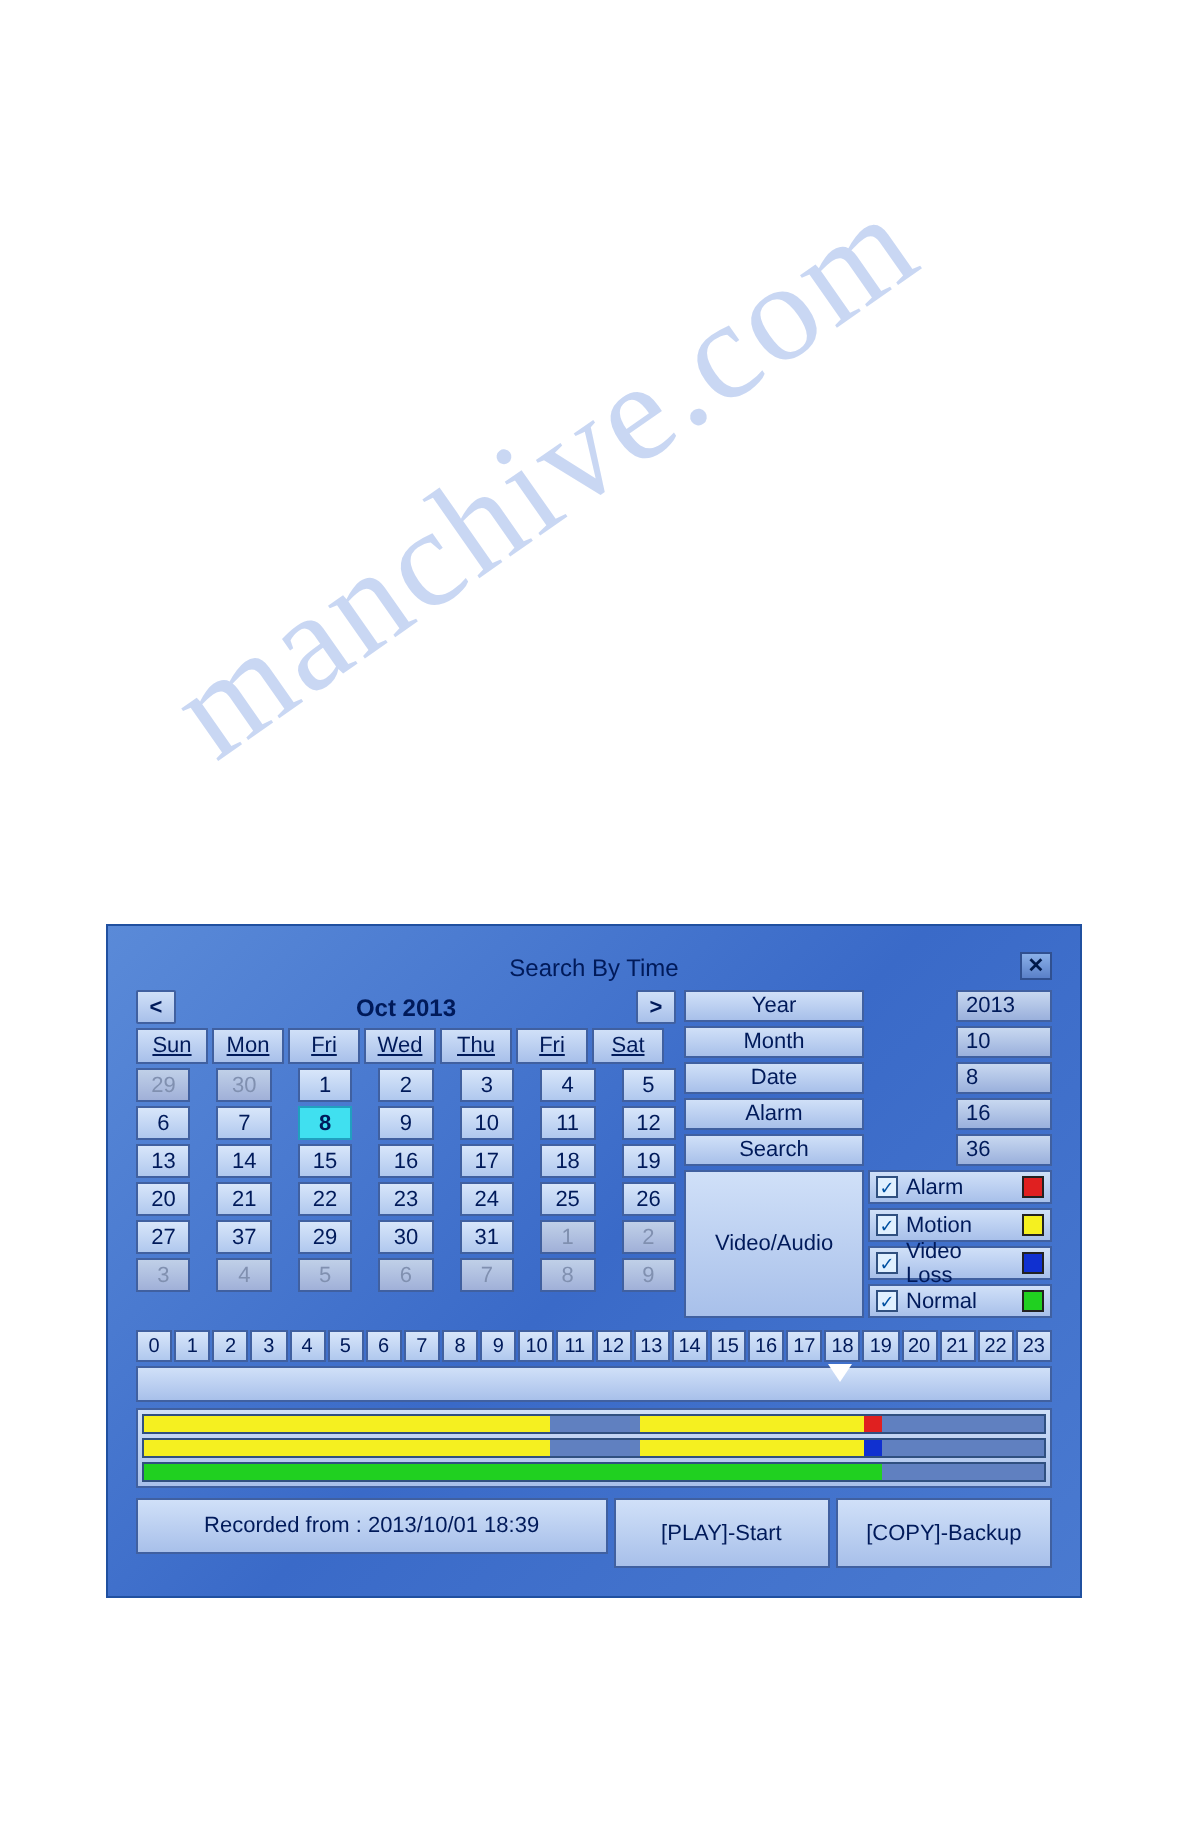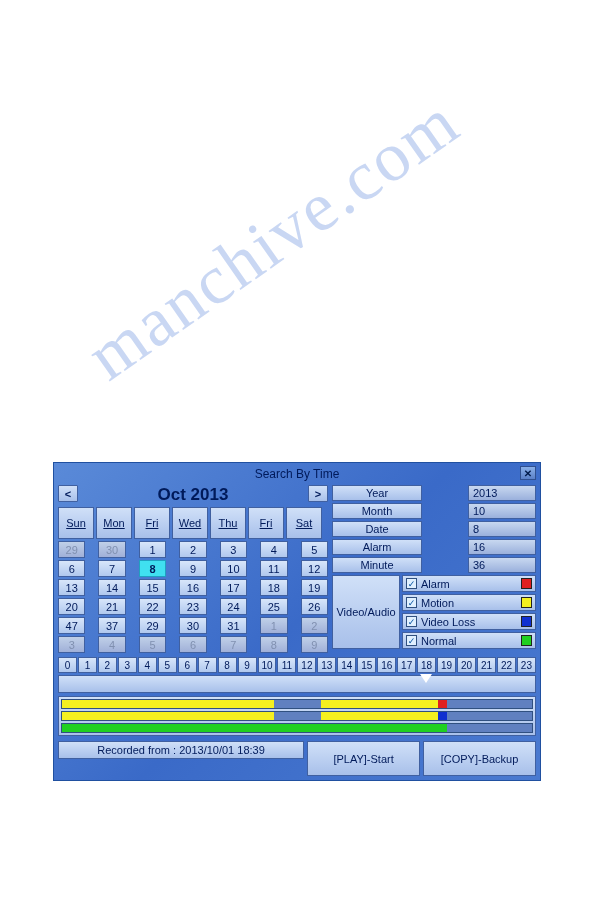--- a/index.html
+++ b/index.html
@@ -24,21 +24,21 @@
     font-family: Georgia, serif;
     letter-spacing: 2px;
   }
   .window {
     position: absolute;
     top: 462px;
     left: 53px;
     width: 488px;
     background: linear-gradient(135deg, #5a8ad8, #3a6ac8, #4a7ad0);
     border: 1px solid #2050a0;
-    padding: 2px;
+    padding: 12px;
   }
   .title-bar {
     height: 18px;
     display: flex;
     align-items: center;
     justify-content: center;
     position: relative;
     color: #001a5a;
     font-size: 12px;
     font-weight: normal;
@@ -85,26 +85,26 @@
   }
   .nav-btn { width: 20px; font-weight: bold; }
   .month-label {
     flex: 1;
     background: transparent;
     display: flex;
     align-items: center;
     justify-content: center;
     color: #001a5a;
     font-weight: bold;
-    font-size: 17px;
+    font-size: 12px;
   }
   .day-headers { display: flex; gap: 2px; margin-bottom: 2px; }
   .day-header {
     width: 36px;
-    height: 32px;
+    height: 18px;
     border: 1px solid #4060a0;
     background: linear-gradient(#d0e0f8, #a8c0ea);
     display: flex;
     align-items: center;
     justify-content: center;
     color: #001a5a;
     text-decoration: underline;
     font-size: 11px;
   }
   .cal-grid { display: flex; flex-direction: column; gap: 2px; }
@@ -138,21 +138,21 @@
     background: linear-gradient(#c8d8f0, #9ab0dc);
     border: 1px solid #4060a0;
     display: flex;
     align-items: center;
     padding-left: 4px;
     color: #001a5a;
     margin-left: 44px;
   }
   .va-row { display: flex; gap: 2px; margin-bottom: 2px; }
   .va-label {
-    width: 68px;
+    width: 90px;
     height: 74px;
     background: linear-gradient(#d0e0f8, #a8c0ea);
     border: 1px solid #4060a0;
     display: flex;
     align-items: center;
     justify-content: center;
     color: #001a5a;
     font-size: 11px;
   }
   .legend { flex: 1; display: flex; flex-direction: column; gap: 2px; }
@@ -228,21 +228,21 @@
     position: absolute;
     top: -2px;
     width: 0; height: 0;
     border-left: 6px solid transparent;
     border-right: 6px solid transparent;
     border-top: 9px solid #fff;
   }
   .bottom-bar { display: flex; gap: 3px; padding: 0 2px 2px 2px; }
   .status-box {
     flex: 2.2;
-    height: 18px;
+    height: 28px;
     border: 1px solid #4060a0;
     background: linear-gradient(#d0e0f8, #a8c0ea);
     display: flex;
     align-items: center;
     justify-content: center;
     color: #001a5a;
     font-size: 11px;
   }
   .action-btn {
     flex: 1;
@@ -315,21 +315,21 @@
           <div class="cal-row">
             <div class="cal-cell">20</div>
             <div class="cal-cell">21</div>
             <div class="cal-cell">22</div>
             <div class="cal-cell">23</div>
             <div class="cal-cell">24</div>
             <div class="cal-cell">25</div>
             <div class="cal-cell">26</div>
           </div>
           <div class="cal-row">
-            <div class="cal-cell">47</div>
+            <div class="cal-cell">27</div>
             <div class="cal-cell">37</div>
             <div class="cal-cell">29</div>
             <div class="cal-cell">30</div>
             <div class="cal-cell">31</div>
             <div class="cal-cell dim">1</div>
             <div class="cal-cell dim">2</div>
           </div>
           <div class="cal-row">
             <div class="cal-cell dim">3</div>
             <div class="cal-cell dim">4</div>
@@ -354,21 +354,21 @@
           </div>
           <div class="field-row">
             <div class="field-label">Date</div>
             <div class="field-value">8</div>
           </div>
           <div class="field-row">
             <div class="field-label">Alarm</div>
             <div class="field-value">16</div>
           </div>
           <div class="field-row">
-            <div class="field-label">Minute</div>
+            <div class="field-label">Search</div>
             <div class="field-value">36</div>
           </div>
         </div>
       <div class="va-row">
         <div class="va-label">Video/Audio</div>
         <div class="legend" id="legend">
             <div class="legend-item">
               <div class="cb">✓</div>
               <span>Alarm</span>
               <div class="swatch" style="background: rgb(224, 32, 32);"></div>

